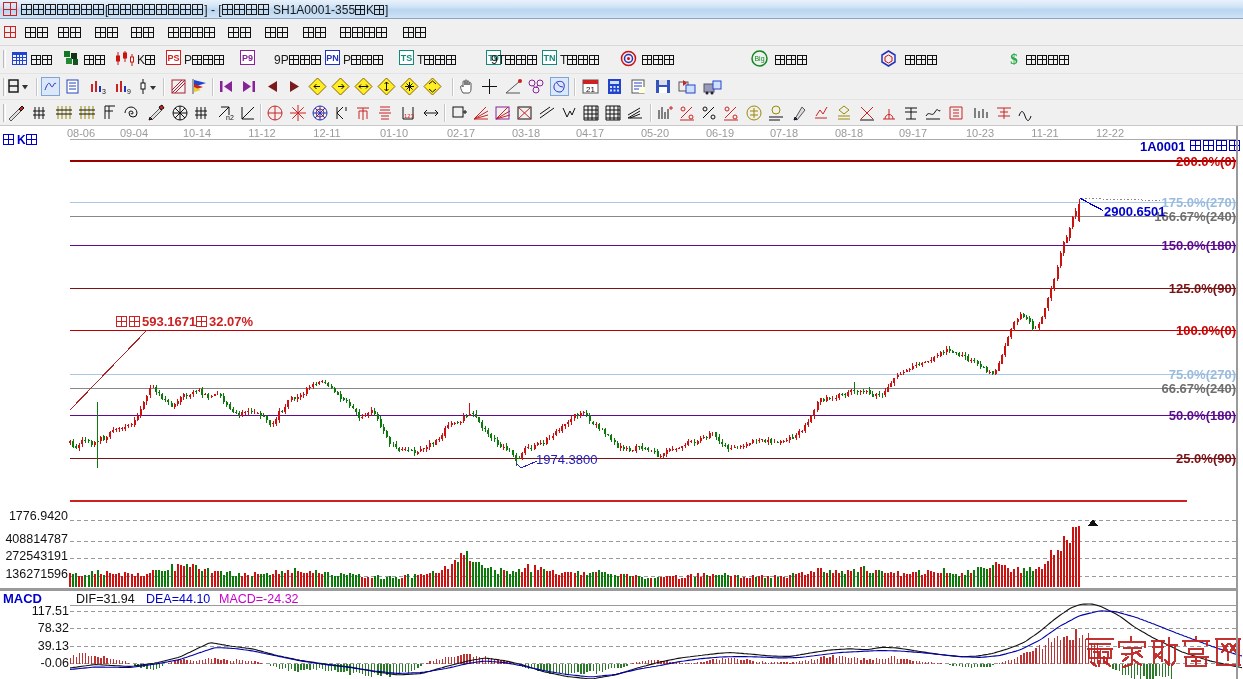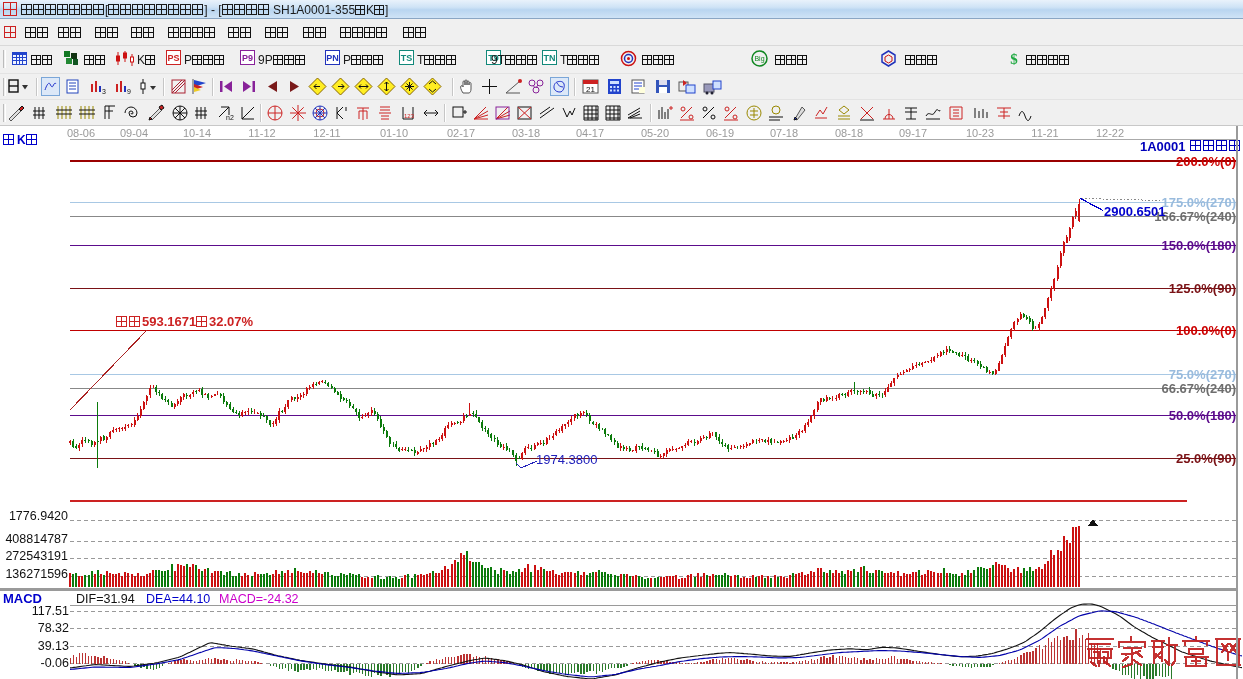--- a/index.html
+++ b/index.html
@@ -110,21 +110,21 @@
         <polygon points="9.5,1 16,5 16,12 9.5,16 3,12 3,5" fill="none" stroke="#2233bb" stroke-width="1.5"></polygon>
         <polygon points="9.5,5 13,7 13,11 9.5,13 6,11 6,7" fill="none" stroke="#cc1111" stroke-width="1"></polygon>
       </svg></span>
     <span class="tic" style="left:1008px;top:4px;width:17px;height:17px"><svg width="13" height="17">
         <text x="6" y="14" font-size="15" font-weight="bold" fill="#22aa44" text-anchor="middle" font-family="Liberation Serif">$</text>
       </svg></span>
     <span class="tl" style="left:31px"><i class="g" style="width:10px;height:10px;margin-right:1px;color:#111;"></i><i class="g" style="width:10px;height:10px;margin-right:1px;color:#111;"></i></span>
     <span class="tl" style="left:84px"><i class="g" style="width:10px;height:10px;margin-right:1px;color:#111;"></i><i class="g" style="width:10px;height:10px;margin-right:1px;color:#111;"></i></span>
     <span class="tl" style="left:137px"><b class="asc">K</b><i class="g" style="width:10px;height:10px;margin-right:1px;color:#111;"></i></span>
     <span class="tl" style="left:184px"><b class="asc">P</b><i class="g" style="width:10px;height:10px;margin-right:1px;color:#111;"></i><i class="g" style="width:10px;height:10px;margin-right:1px;color:#111;"></i><i class="g" style="width:10px;height:10px;margin-right:1px;color:#111;"></i></span>
-    <span class="tl" style="left:258px"><b class="asc">9P</b><i class="g" style="width:10px;height:10px;margin-right:1px;color:#111;"></i><i class="g" style="width:10px;height:10px;margin-right:1px;color:#111;"></i><i class="g" style="width:10px;height:10px;margin-right:1px;color:#111;"></i></span>
+    <span class="tl" style="left:274px"><b class="asc">9P</b><i class="g" style="width:10px;height:10px;margin-right:1px;color:#111;"></i><i class="g" style="width:10px;height:10px;margin-right:1px;color:#111;"></i><i class="g" style="width:10px;height:10px;margin-right:1px;color:#111;"></i></span>
     <span class="tl" style="left:343px"><b class="asc">P</b><i class="g" style="width:10px;height:10px;margin-right:1px;color:#111;"></i><i class="g" style="width:10px;height:10px;margin-right:1px;color:#111;"></i><i class="g" style="width:10px;height:10px;margin-right:1px;color:#111;"></i></span>
     <span class="tl" style="left:417px"><b class="asc">T</b><i class="g" style="width:10px;height:10px;margin-right:1px;color:#111;"></i><i class="g" style="width:10px;height:10px;margin-right:1px;color:#111;"></i><i class="g" style="width:10px;height:10px;margin-right:1px;color:#111;"></i></span>
     <span class="tl" style="left:491px"><b class="asc">9T</b><i class="g" style="width:10px;height:10px;margin-right:1px;color:#111;"></i><i class="g" style="width:10px;height:10px;margin-right:1px;color:#111;"></i><i class="g" style="width:10px;height:10px;margin-right:1px;color:#111;"></i></span>
     <span class="tl" style="left:560px"><b class="asc">T</b><i class="g" style="width:10px;height:10px;margin-right:1px;color:#111;"></i><i class="g" style="width:10px;height:10px;margin-right:1px;color:#111;"></i><i class="g" style="width:10px;height:10px;margin-right:1px;color:#111;"></i></span>
     <span class="tl" style="left:642px"><i class="g" style="width:10px;height:10px;margin-right:1px;color:#111;"></i><i class="g" style="width:10px;height:10px;margin-right:1px;color:#111;"></i><i class="g" style="width:10px;height:10px;margin-right:1px;color:#111;"></i></span>
     <span class="tl" style="left:775px"><i class="g" style="width:10px;height:10px;margin-right:1px;color:#111;"></i><i class="g" style="width:10px;height:10px;margin-right:1px;color:#111;"></i><i class="g" style="width:10px;height:10px;margin-right:1px;color:#111;"></i></span>
     <span class="tl" style="left:905px"><i class="g" style="width:10px;height:10px;margin-right:1px;color:#111;"></i><i class="g" style="width:10px;height:10px;margin-right:1px;color:#111;"></i><i class="g" style="width:10px;height:10px;margin-right:1px;color:#111;"></i></span>
     <span class="tl" style="left:1026px"><i class="g" style="width:10px;height:10px;margin-right:1px;color:#111;"></i><i class="g" style="width:10px;height:10px;margin-right:1px;color:#111;"></i><i class="g" style="width:10px;height:10px;margin-right:1px;color:#111;"></i><i class="g" style="width:10px;height:10px;margin-right:1px;color:#111;"></i></span>
   </div>
 <div id="tb2">

